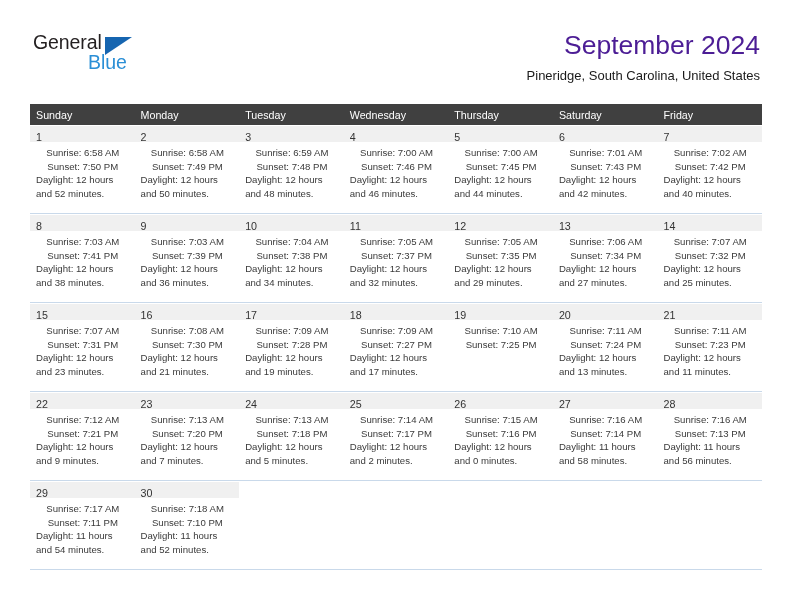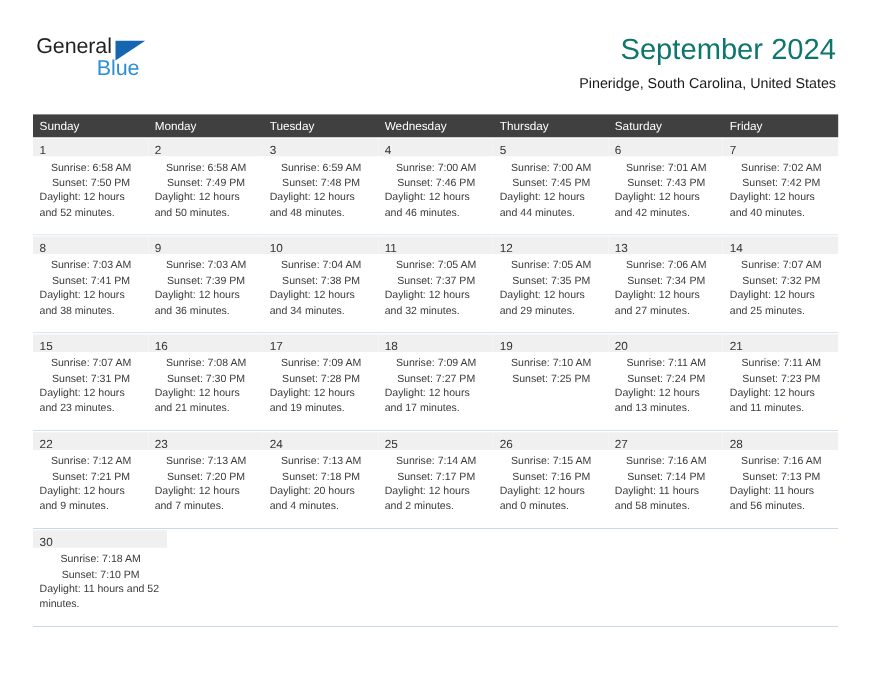--- a/index.html
+++ b/index.html
@@ -70,21 +70,21 @@
   }
 
   .title-block {
     position: absolute;
     right: 32px;
     top: 30px;
     text-align: right;
   }
   .cal-title {
     font-size: 26.5px;
-    color: #0f766e;
+    color: #4c1d95;
     line-height: 1.15;
     font-weight: normal;
     margin: 0;
     white-space: nowrap;
   }
   .cal-subtitle {
     font-size: 13px;
     color: #1a1a1a;
     margin-top: 8px;
     line-height: 1.2;
@@ -388,21 +388,21 @@
           <div class="line">Sunrise: 7:13 AM</div>
           <div class="line">Sunset: 7:20 PM</div>
           <div class="daylight">Daylight: 12 hours and 7 minutes.</div>
         </div>
       </div>
       <div class="day-cell">
         <div class="day-number-band"><span class="day-number">24</span></div>
         <div class="day-info">
           <div class="line">Sunrise: 7:13 AM</div>
           <div class="line">Sunset: 7:18 PM</div>
-          <div class="daylight">Daylight: 20 hours and 4 minutes.</div>
+          <div class="daylight">Daylight: 12 hours and 5 minutes.</div>
         </div>
       </div>
       <div class="day-cell">
         <div class="day-number-band"><span class="day-number">25</span></div>
         <div class="day-info">
           <div class="line">Sunrise: 7:14 AM</div>
           <div class="line">Sunset: 7:17 PM</div>
           <div class="daylight">Daylight: 12 hours and 2 minutes.</div>
         </div>
       </div>
@@ -427,20 +427,28 @@
         <div class="day-info">
           <div class="line">Sunrise: 7:16 AM</div>
           <div class="line">Sunset: 7:13 PM</div>
           <div class="daylight">Daylight: 11 hours and 56 minutes.</div>
         </div>
       </div>
     </div>
 
     <div class="week-row">
       <div class="day-cell">
+        <div class="day-number-band"><span class="day-number">29</span></div>
+        <div class="day-info">
+          <div class="line">Sunrise: 7:17 AM</div>
+          <div class="line">Sunset: 7:11 PM</div>
+          <div class="daylight">Daylight: 11 hours and 54 minutes.</div>
+        </div>
+      </div>
+      <div class="day-cell">
         <div class="day-number-band"><span class="day-number">30</span></div>
         <div class="day-info">
           <div class="line">Sunrise: 7:18 AM</div>
           <div class="line">Sunset: 7:10 PM</div>
           <div class="daylight">Daylight: 11 hours and 52 minutes.</div>
         </div>
       </div>
       <div class="day-cell empty">
         
         

